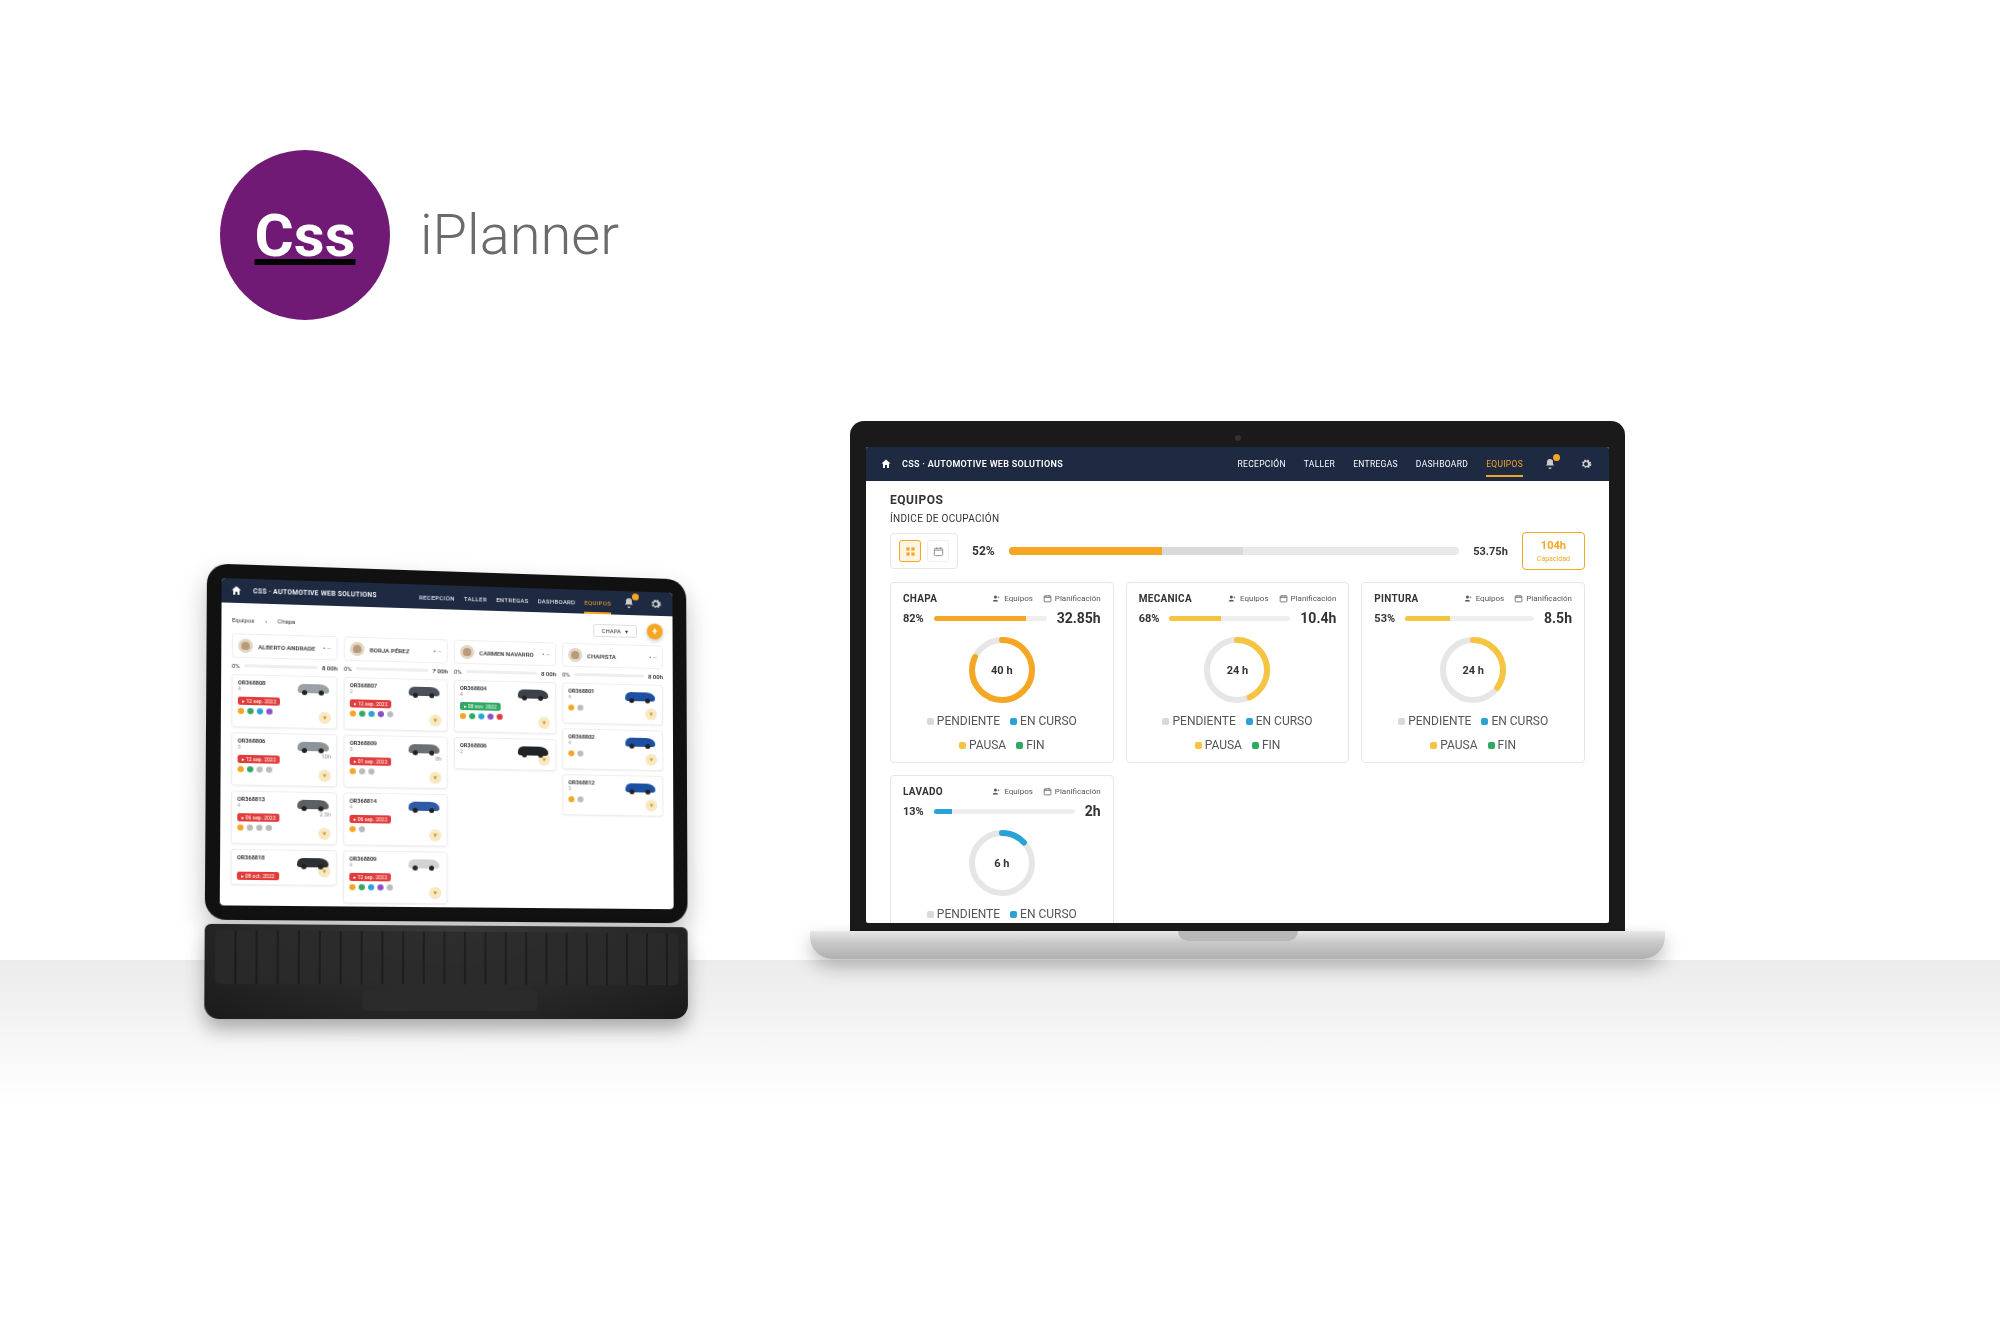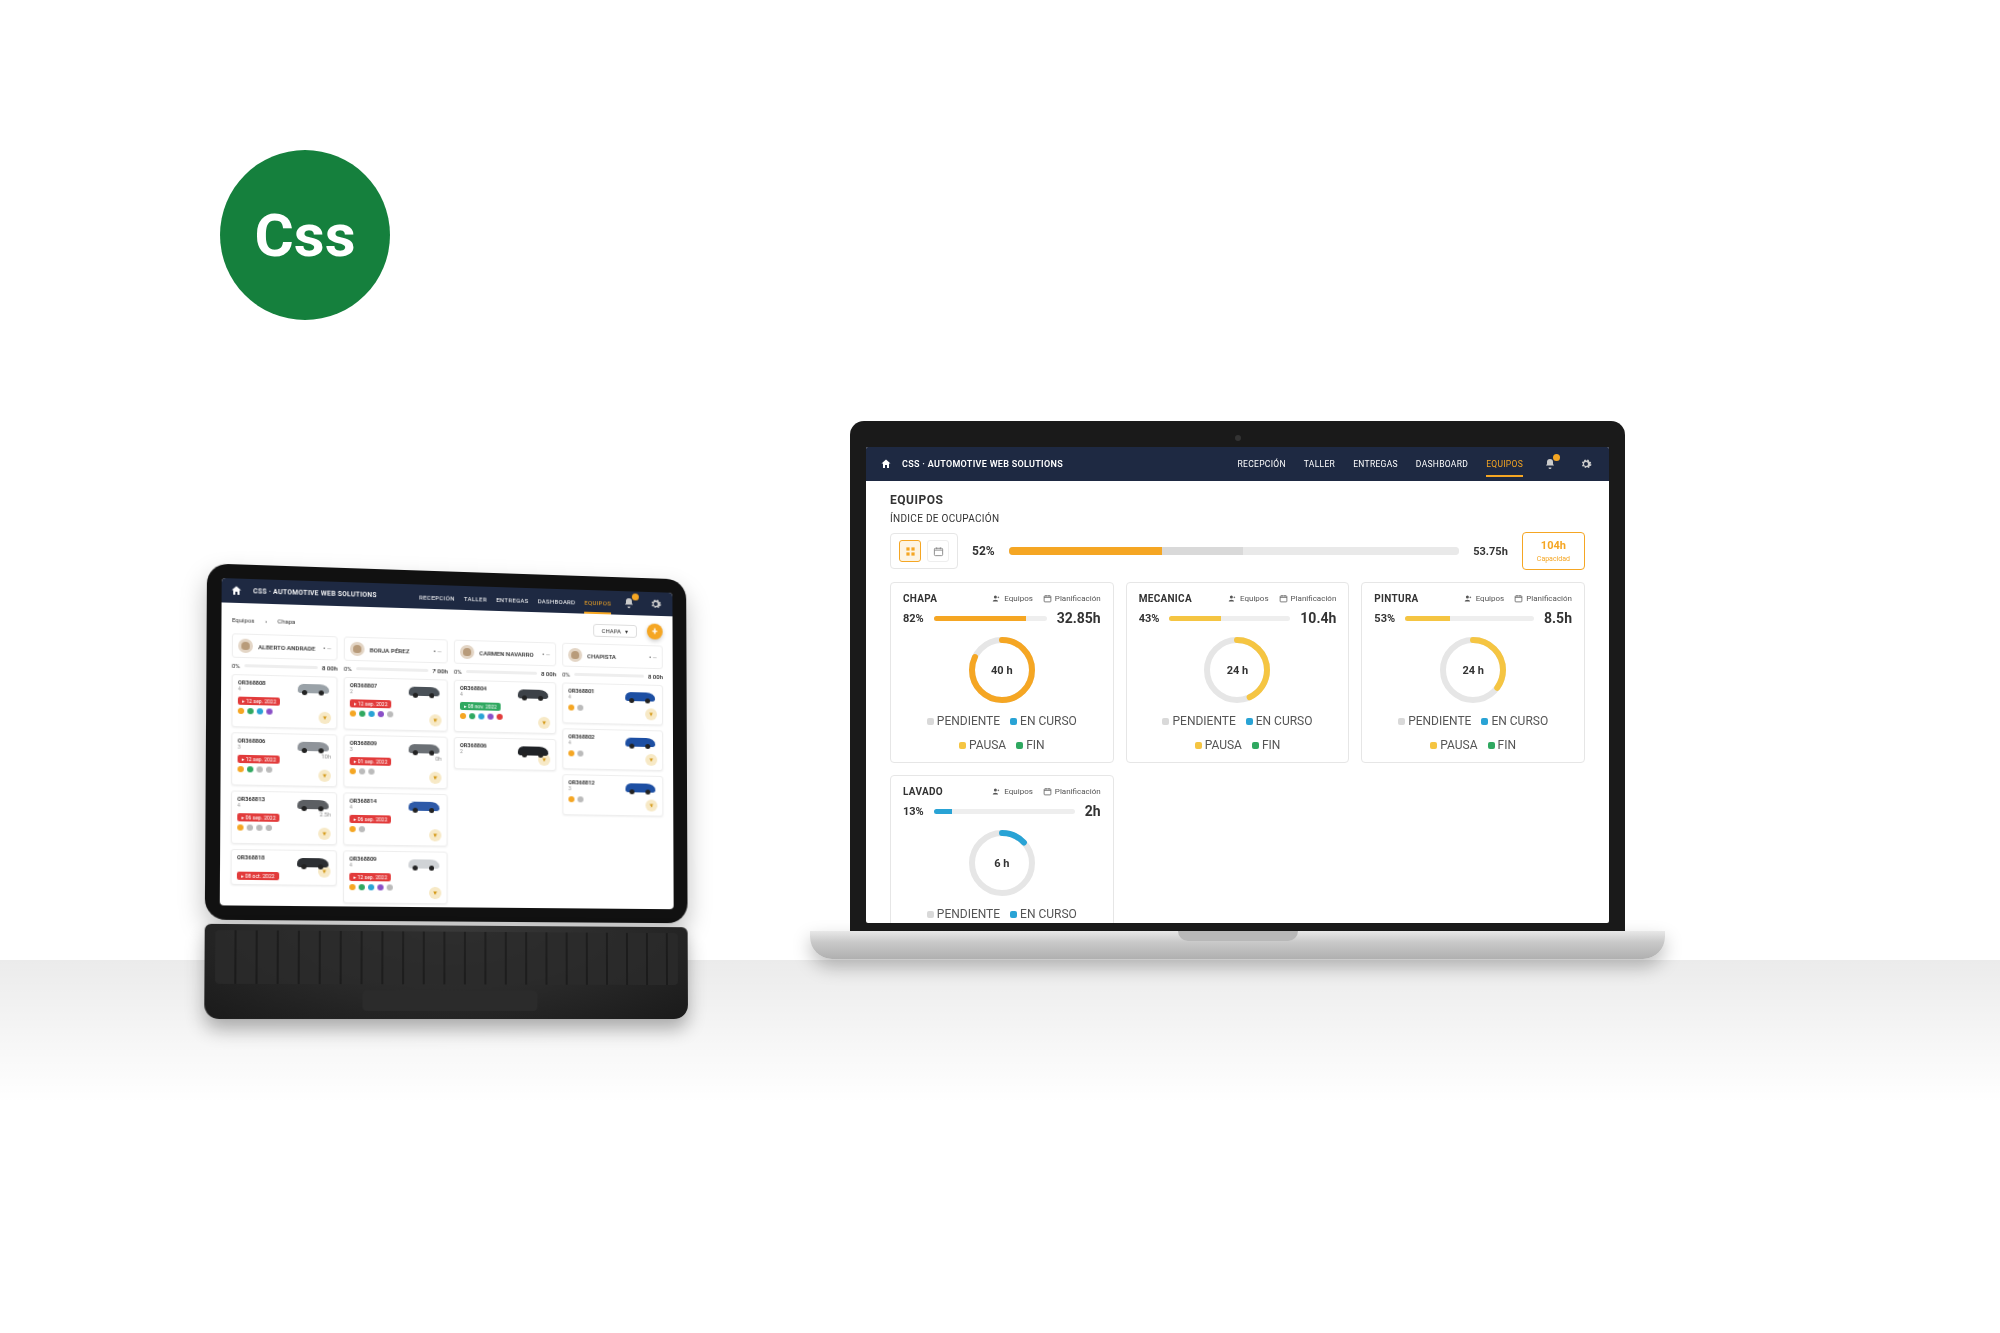--- a/index.html
+++ b/index.html
@@ -1,20 +1,20 @@
 <!DOCTYPE html>
 <html><head>
 <meta charset="utf-8">
 <style>
 * { margin: 0; padding: 0; box-sizing: border-box; font-family: -apple-system, BlinkMacSystemFont, "Segoe UI", Roboto, sans-serif; }
 body { width: 2000px; height: 1333px; background: #fff; position: relative; overflow: hidden; }
 
 
 .logo-block { position: absolute; left: 220px; top: 150px; display: flex; align-items: center; gap: 30px; }
-.logo-circle { width: 170px; height: 170px; background: #15803d; border-radius: 50%; display: flex; align-items: center; justify-content: center; }
+.logo-circle { width: 170px; height: 170px; background: #701a75; border-radius: 50%; display: flex; align-items: center; justify-content: center; text-decoration: underline; }
 .logo-circle span { color: #fff; font-size: 60px; font-weight: 700; }
 .logo-text { color: #6b6b6b; font-size: 56px; font-weight: 300; }
 
 
 .floor { position: absolute; left: 0; right: 0; top: 960px; height: 180px; background: linear-gradient(to bottom, rgba(0,0,0,0.08), rgba(0,0,0,0) 80%); }
 
 
 .laptop { position: absolute; left: 850px; top: 421px; width: 775px; }
 .laptop-screen-bezel { background: #1a1a1a; border-radius: 14px 14px 0 0; padding: 14px 16px 8px 16px; }
 .laptop-screen { background: #fff; width: 100%; height: 476px; border-radius: 2px; overflow: hidden; position: relative; }
@@ -116,20 +116,21 @@
 
 svg { display:block; }
 </style>
 </head>
 <body>
 
 <div class="logo-block">
   <div class="logo-circle">
       <span>Css</span>
     </div>
+  <div class="logo-text">iPlanner</div>
 </div>
 
 <div class="floor"></div>
 
 <div class="laptop">
   <div class="laptop-screen-bezel">
     <div class="laptop-camera"></div>
     <div class="laptop-screen">
 
       <div class="app-header">
@@ -237,21 +238,21 @@
                     <circle cx="9" cy="8" r="4"></circle>
                     <path d="M2 20c0-3 3-5 7-5s7 2 7 5"></path>
                     <path d="M17 11v-2m0 0V7m0 2h2m-2 0h-2" stroke="#555" stroke-width="2"></path>
                   </svg>Equipos</span>
       <span class="mini-lnk"><svg width="9" height="9" viewBox="0 0 24 24" fill="none" stroke="#555" stroke-width="2">
                     <rect x="3" y="5" width="18" height="16" rx="2"></rect>
                     <path d="M3 9h18M8 3v4M16 3v4"></path>
                   </svg>Planificación</span>
     </div>
     <div class="metric-sub">
-      <span class="metric-pct">43%</span>
+      <span class="metric-pct">68%</span>
       <div class="thin-bar">
                   <div class="fill" style="width:43%;background:#f5c542"></div>
                 </div>
       <span class="metric-hours">10.4h</span>
     </div>
     <div class="donut-wrap">
       <div class="donut">
         <svg width="72" height="72">
                     <circle cx="36" cy="36" r="30" fill="none" stroke="#e6e6e6" stroke-width="6"></circle>
                     <circle cx="36" cy="36" r="30" fill="none" stroke="#f5c542" stroke-width="6" stroke-dasharray="81.05309046261665 188.49555921538757" stroke-linecap="round"></circle>

